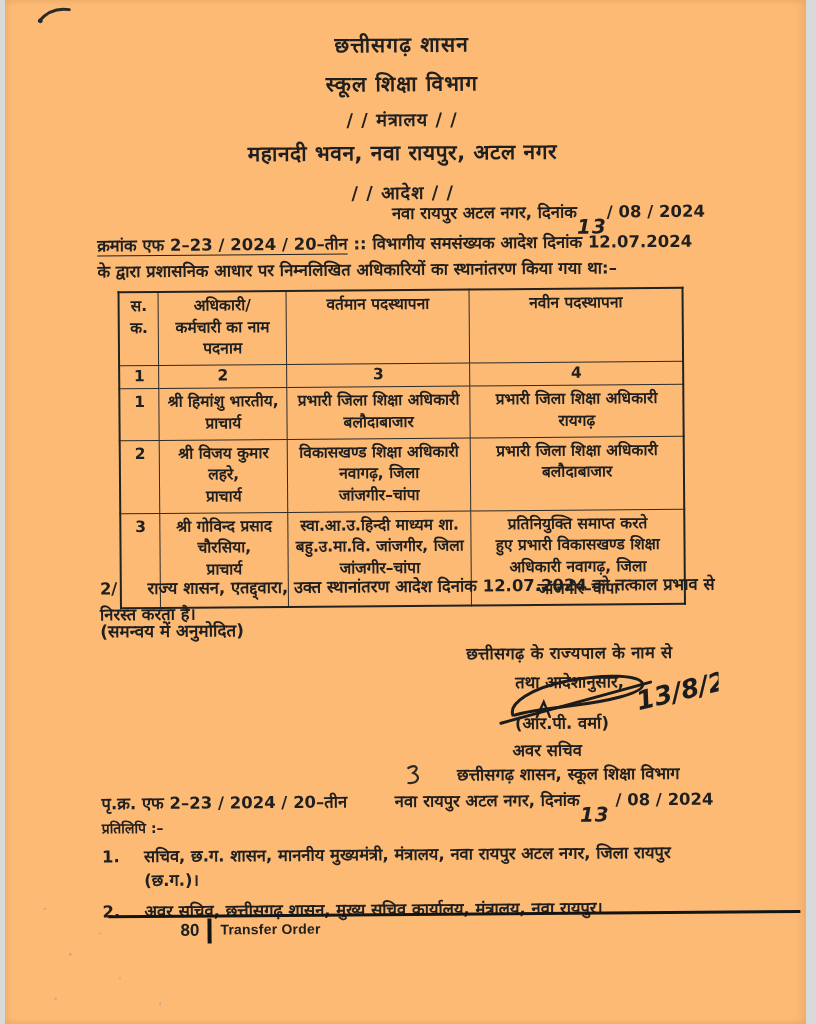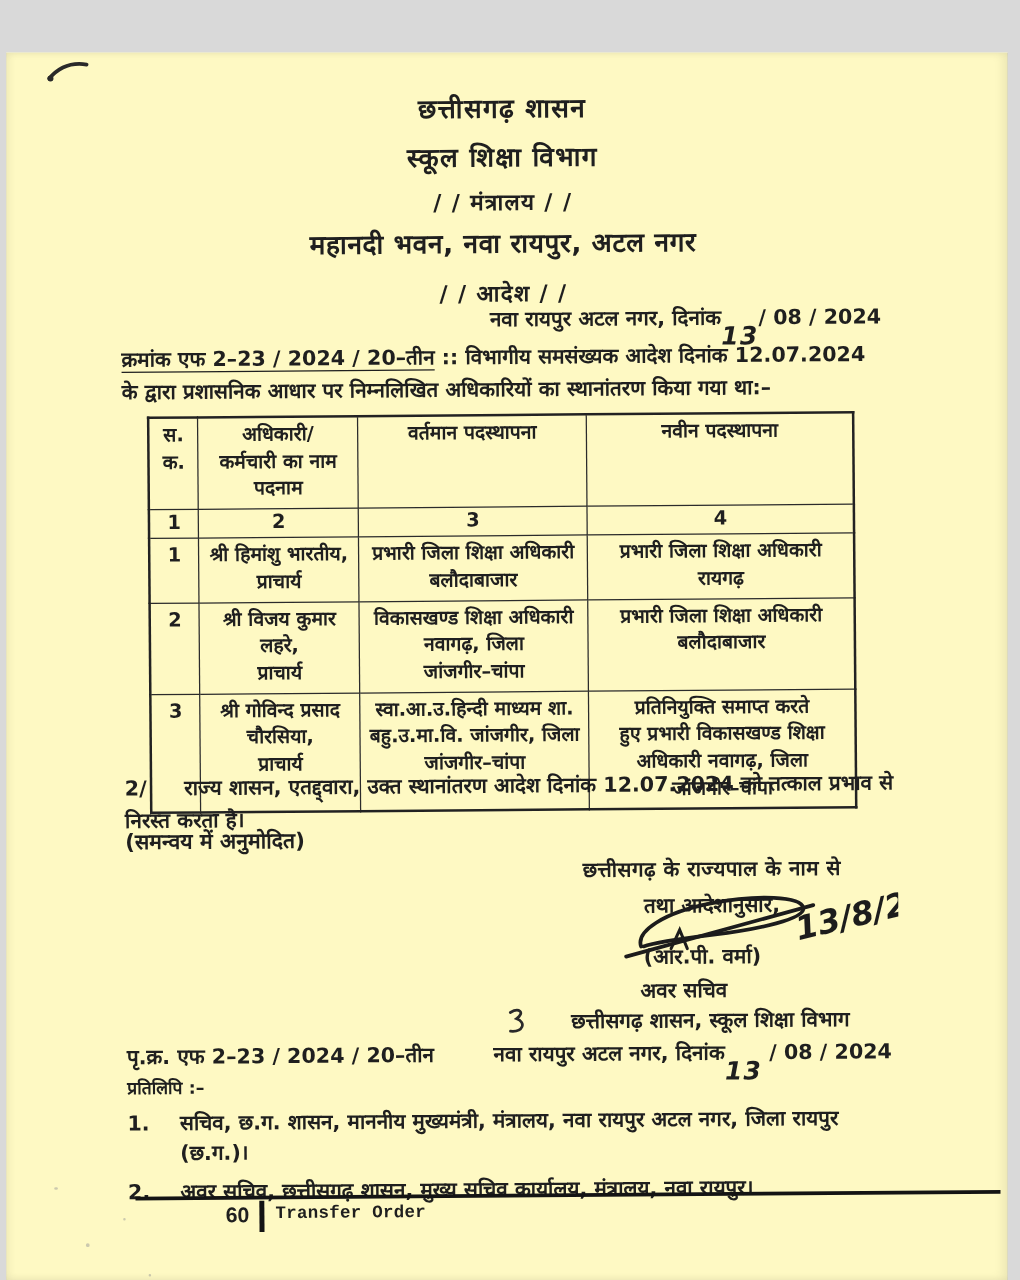--- a/index.html
+++ b/index.html
@@ -5,24 +5,23 @@
   * { box-sizing: border-box; margin: 0; padding: 0; }
   html, body {
     width: 816px; height: 1024px;
     background: #d9d9d9;
     font-family: "DejaVu Sans", "Liberation Sans", sans-serif;
     overflow: hidden;
   }
   .page {
     position: absolute;
     left: 5px; top: 0; right: 10px; bottom: 0;
-    background: #fef9c3;
+    background: #fdba74;
     box-shadow: inset -4px 0 8px rgba(0,0,0,0.07), inset 3px 0 6px rgba(0,0,0,0.05);
     color: #1f1f1f;
-    margin-top: 42px;
   }
   .content {
     position: absolute; inset: 0;
     transform: rotate(-0.45deg);
     transform-origin: 400px 480px;
   }
   .abs { position: absolute; }
   .pre { white-space: pre-line; }
 
   
@@ -76,21 +75,21 @@
 
   .copylist { left: 94px; top: 843px; width: 624px; font-size: 16.5px; font-weight: 700; line-height: 1.45; }
   .copyitem { display: flex; margin-bottom: 7px; }
   .copyitem .num { width: 42px; flex: none; }
   .copyitem .txt { flex: 1; }
 
   .footline { left: 100px; top: 913px; width: 692px; border-top: 3.5px solid #141414; }
   .footlabel { left: 172px; top: 917px; display: flex; align-items: stretch; height: 25px; }
   .footlabel .pgnum { font-size: 17px; font-weight: 700; padding: 2px 8px 0 0; font-family: "Liberation Sans", sans-serif; }
   .footlabel .vbar { width: 4px; background: #141414; }
-  .footlabel .flbl { font-size: 14px; font-weight: 700; padding: 3px 0 0 9px; font-family: Liberation Mono, monospace; letter-spacing: 0.2px; }
+  .footlabel .flbl { font-size: 14px; font-weight: 700; padding: 3px 0 0 9px; font-family: Liberation Sans, sans-serif; letter-spacing: 0.2px; }
 
   .speck { position: absolute; background: #9a9a9a; border-radius: 50%; opacity: 0.5; }
 </style>
 </head>
 <body>
 
 <div class="page">
   <div class="content">
 
     <svg class="abs tick-svg" width="50" height="24" viewBox="0 0 50 24">
@@ -217,21 +216,21 @@
         <span class="txt">सचिव, छ.ग. शासन, माननीय मुख्यमंत्री, मंत्रालय, नवा रायपुर अटल नगर, जिला रायपुर (छ.ग.)।</span>
       </div>
       <div class="copyitem">
         <span class="num">2.</span>
         <span class="txt">अवर सचिव, छत्तीसगढ़ शासन, मुख्य सचिव कार्यालय, मंत्रालय, नवा रायपुर।</span>
       </div>
     </div>
 
     <div class="abs footline"></div>
     <div class="abs footlabel">
-      <span class="pgnum">60</span>
+      <span class="pgnum">80</span>
       <span class="vbar"></span>
       <span class="flbl">Transfer Order</span>
     </div>
 
     <div class="speck" style="left:60px; top:950px; width:3px; height:3px;"></div>
     <div class="speck" style="left:110px; top:975px; width:2px; height:2px;"></div>
     <div class="speck" style="left:45px; top:995px; width:3px; height:2px;"></div>
     <div class="speck" style="left:150px; top:1000px; width:2px; height:3px;"></div>
     <div class="speck" style="left:90px; top:930px; width:2px; height:2px;"></div>
     <div class="speck" style="left:35px; top:905px; width:3px; height:2px;"></div>

